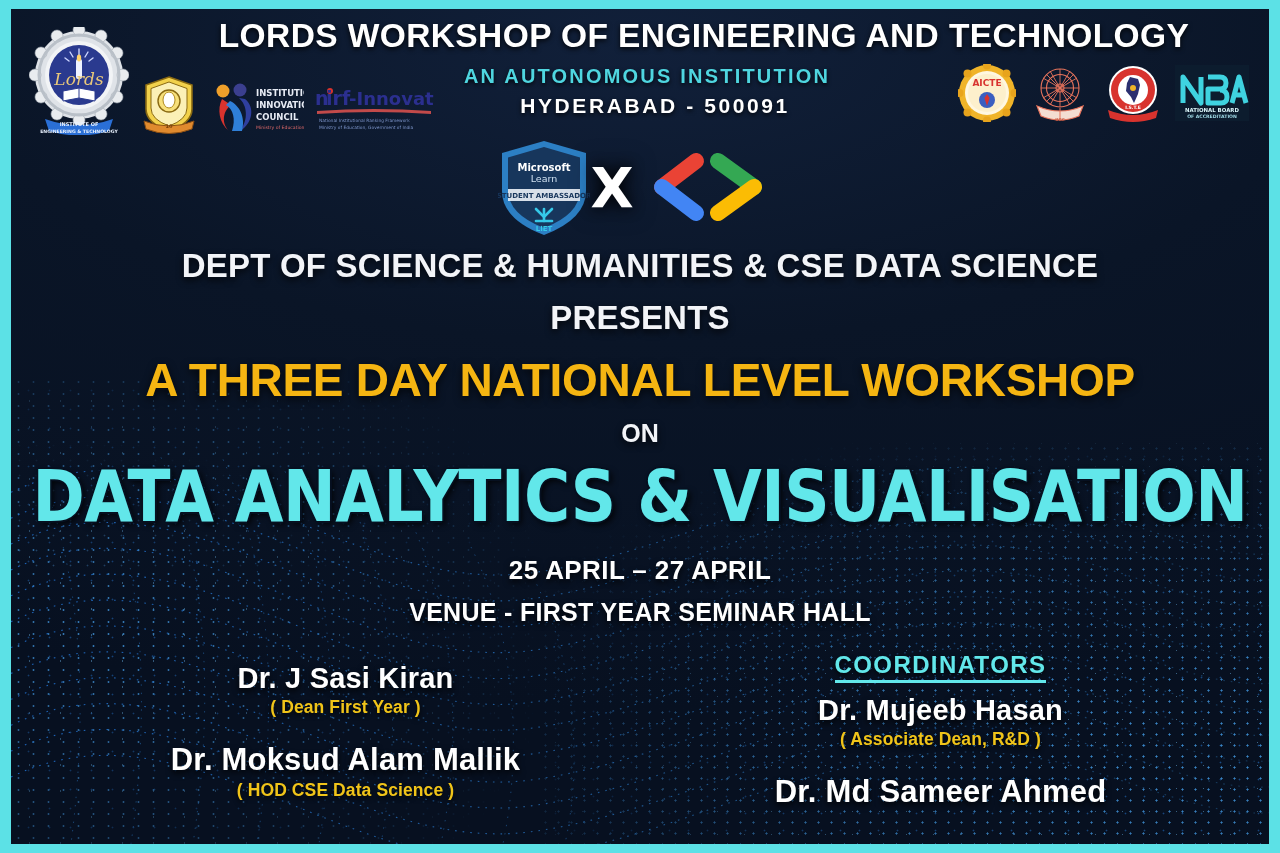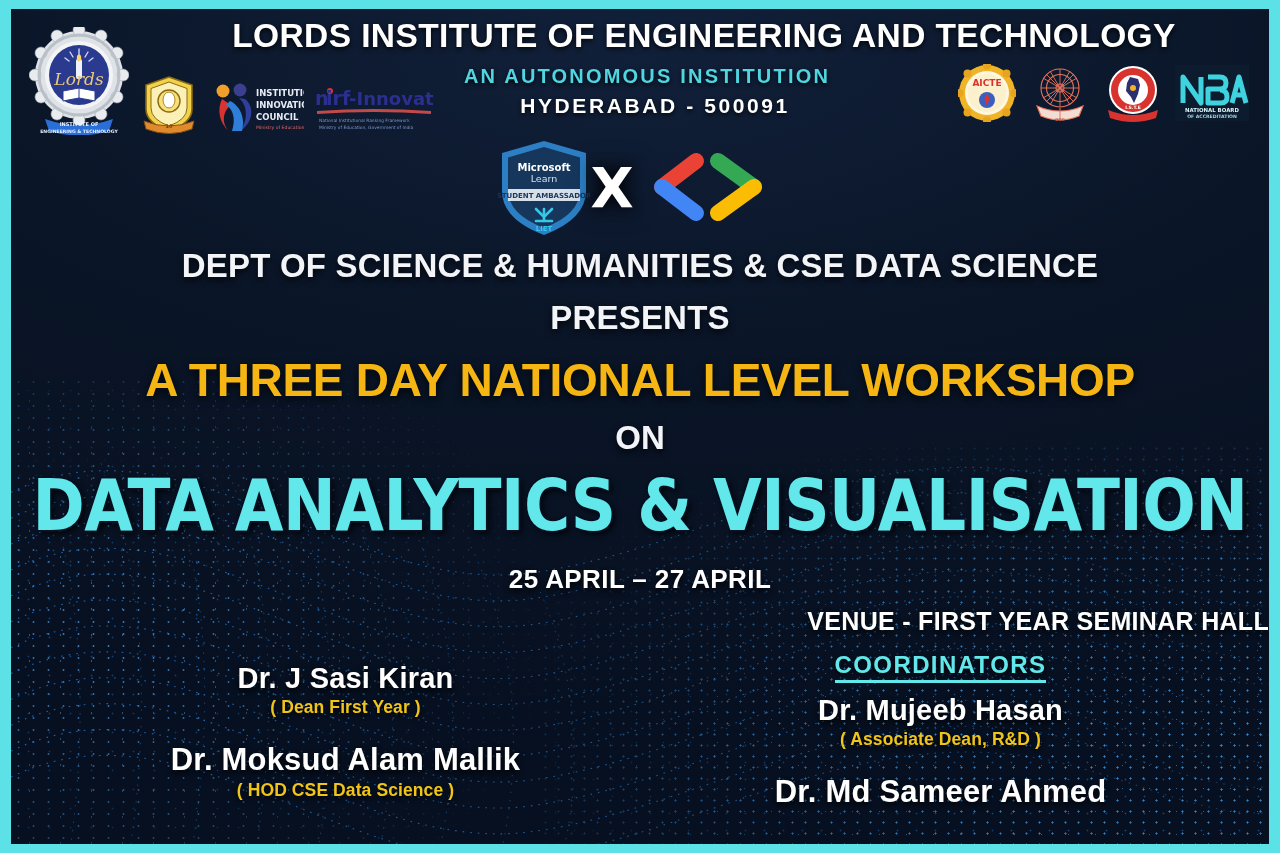--- a/index.html
+++ b/index.html
@@ -137,21 +137,21 @@
   }
   .workshop {
     margin-top:16px;
     color:#f5b512;
     font-size:46px; font-weight:bold; letter-spacing:-.3px;
     white-space:nowrap;
     text-shadow:0 3px 8px rgba(0,0,0,.75);
   }
   .on {
     margin-top:12px;
-    color:#f2f4f8; font-size:33px; font-weight:bold;
+    color:#f2f4f8; font-size:25px; font-weight:bold;
     text-shadow:0 3px 7px rgba(0,0,0,.8);
   }
   .topic {
     margin-top:8px;
     color:#62e7ea;
     font-size:63px; font-weight:bold;
     letter-spacing:-.5px;
     white-space:nowrap;
     font-family:"DejaVu Sans", sans-serif;
     text-shadow:
@@ -163,21 +163,20 @@
   }
   .dates {
     margin-top:26px;
     color:#ffffff; font-size:26px; font-weight:bold; letter-spacing:.4px;
     text-shadow:0 3px 6px rgba(0,0,0,.85);
   }
   .venue {
     margin-top:12px;
     color:#ffffff; font-size:25px; font-weight:bold; letter-spacing:.3px;
     text-shadow:0 3px 6px rgba(0,0,0,.85);
-    text-align:right;
   }
 
   
   .people {
     position:absolute; left:0; right:0; bottom:34px;
     display:flex; justify-content:space-between;
     padding:0 40px;
   }
   .col { width:50%; text-align:center; }
   .col.right { padding-left:12px; }
@@ -330,21 +329,21 @@
               <text x="36" y="22" font-family="DejaVu Sans, sans-serif" font-size="18" font-weight="bold" fill="#2b2f8f">-Innovation</text>
               <path d="M4 28 Q61 24 118 28 L118 31 Q61 27 4 31 Z" fill="#c24a4a"></path>
               <g font-family="DejaVu Sans, sans-serif" font-size="4.4" fill="#7c94c9">
                 <text x="6" y="39">National Institutional Ranking Framework</text>
                 <text x="6" y="46">Ministry of Education, Government of India</text>
               </g>
             </svg>
           </span>
         </div>
 
-        <div class="hdr-title">LORDS INSTITUTE OF ENGINEERING AND TECHNOLOGY</div>
+        <div class="hdr-title">LORDS WORKSHOP OF ENGINEERING AND TECHNOLOGY</div>
         <div class="hdr-sub">AN AUTONOMOUS INSTITUTION</div>
         <div class="hdr-city">HYDERABAD - 500091</div>
 
         <div class="logos-right">
 
           <span>
             <svg class="logo" width="58" height="58" viewBox="0 0 58 58">
               <g fill="#f0b429">
                 <circle cx="29" cy="29" r="28"></circle>
               </g>

